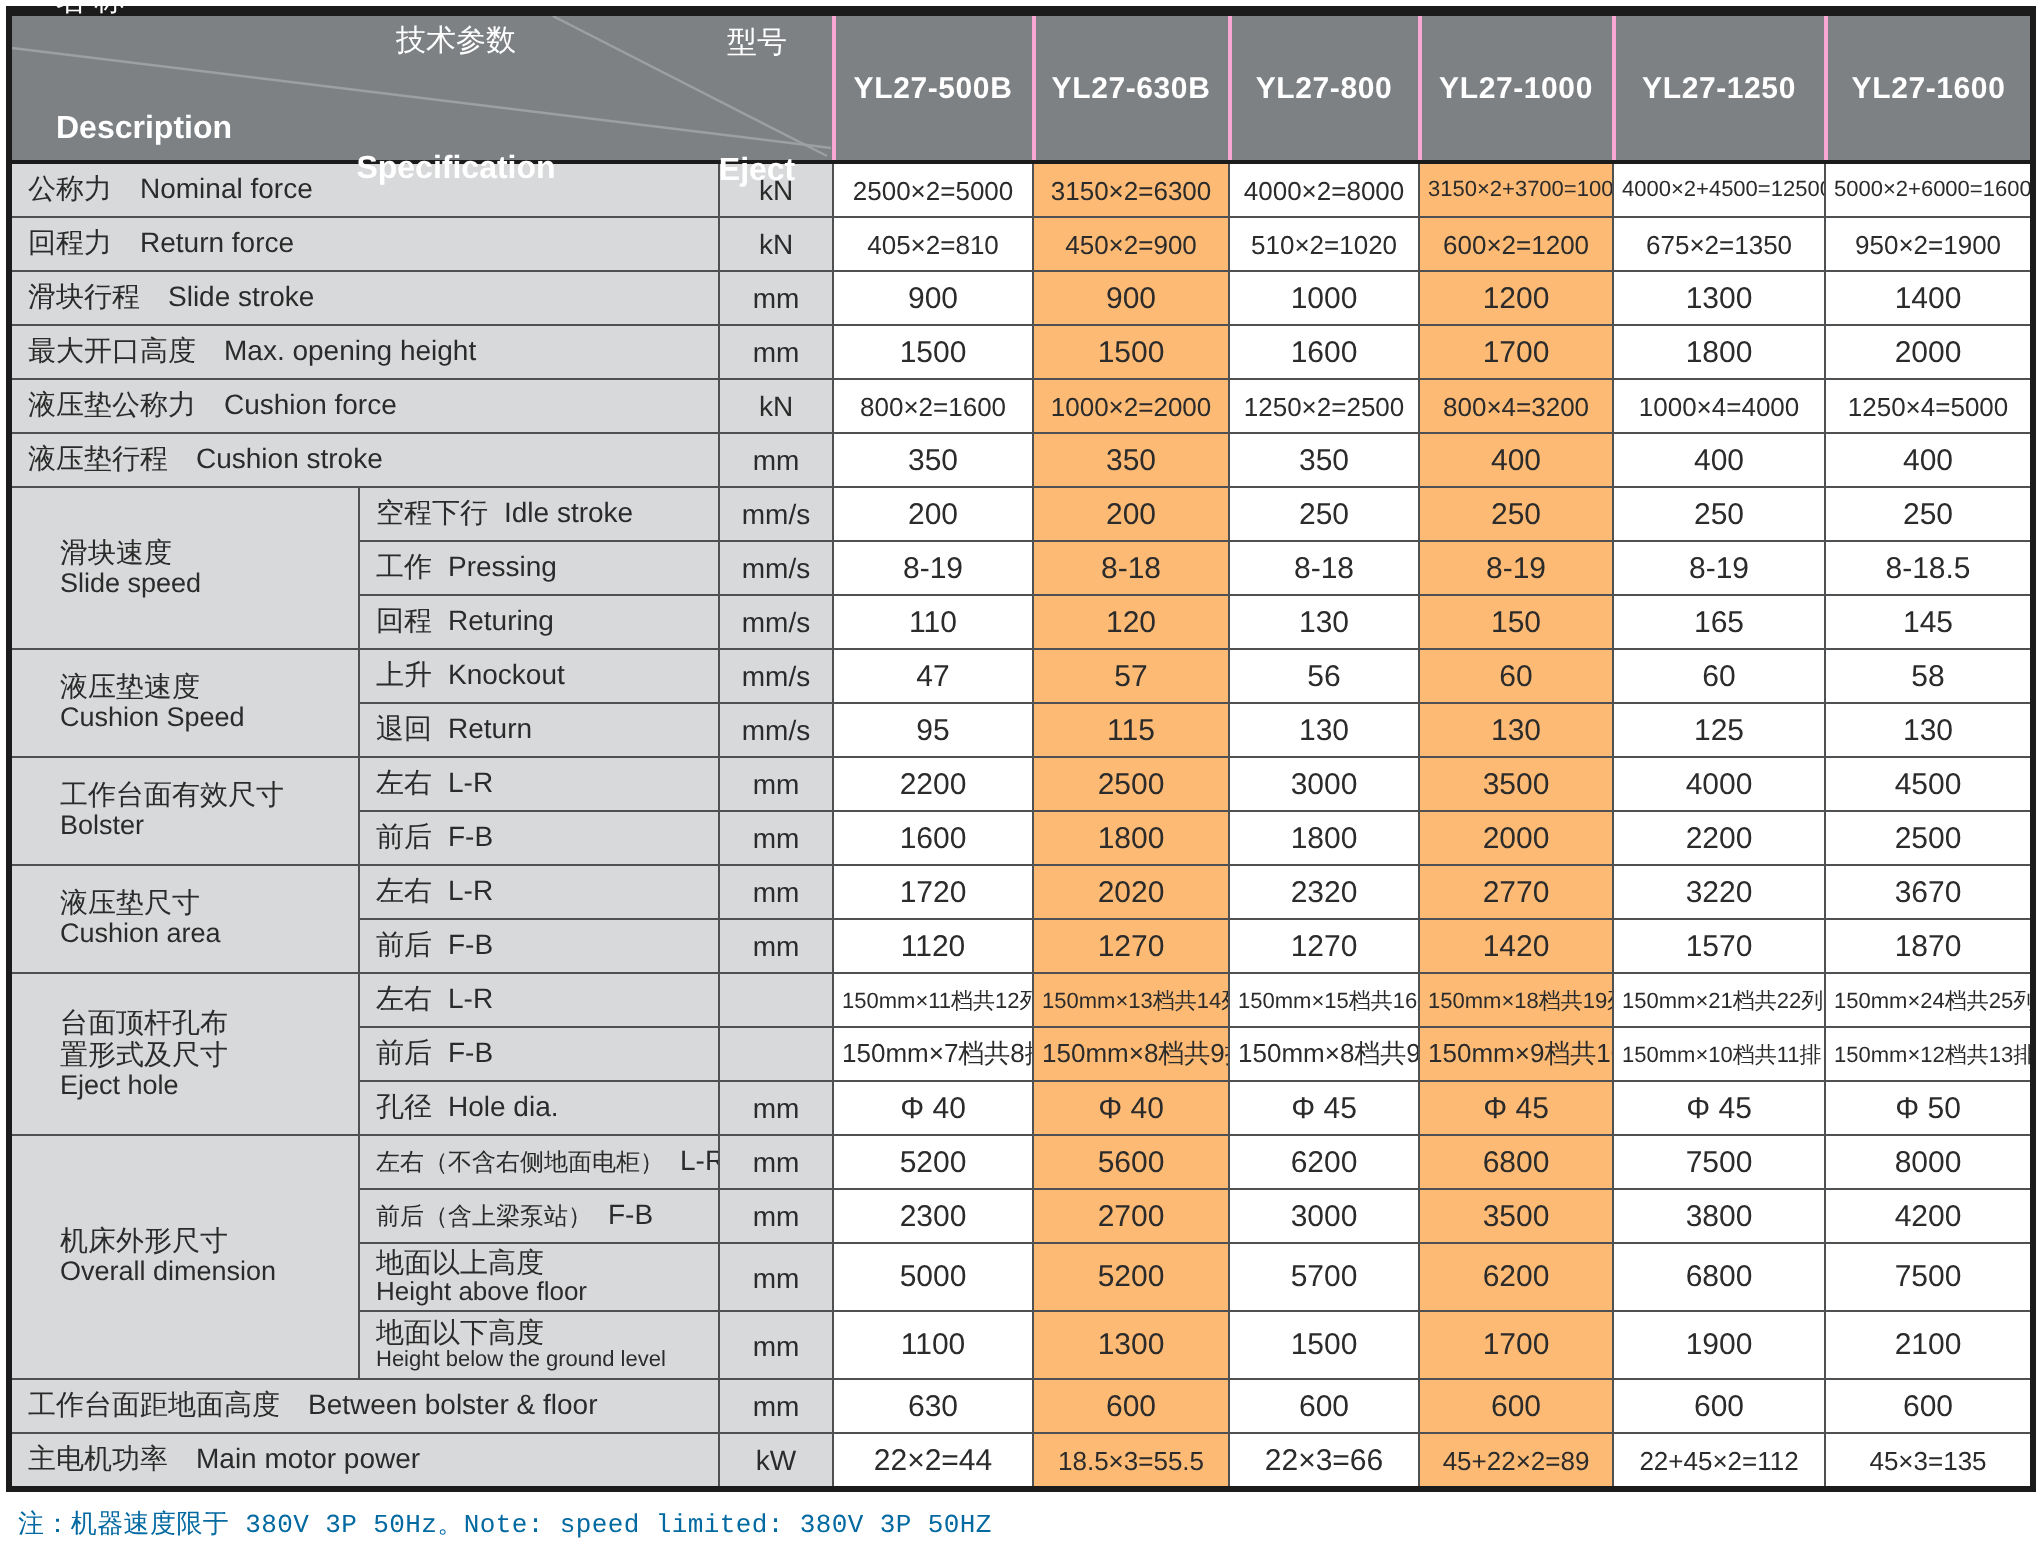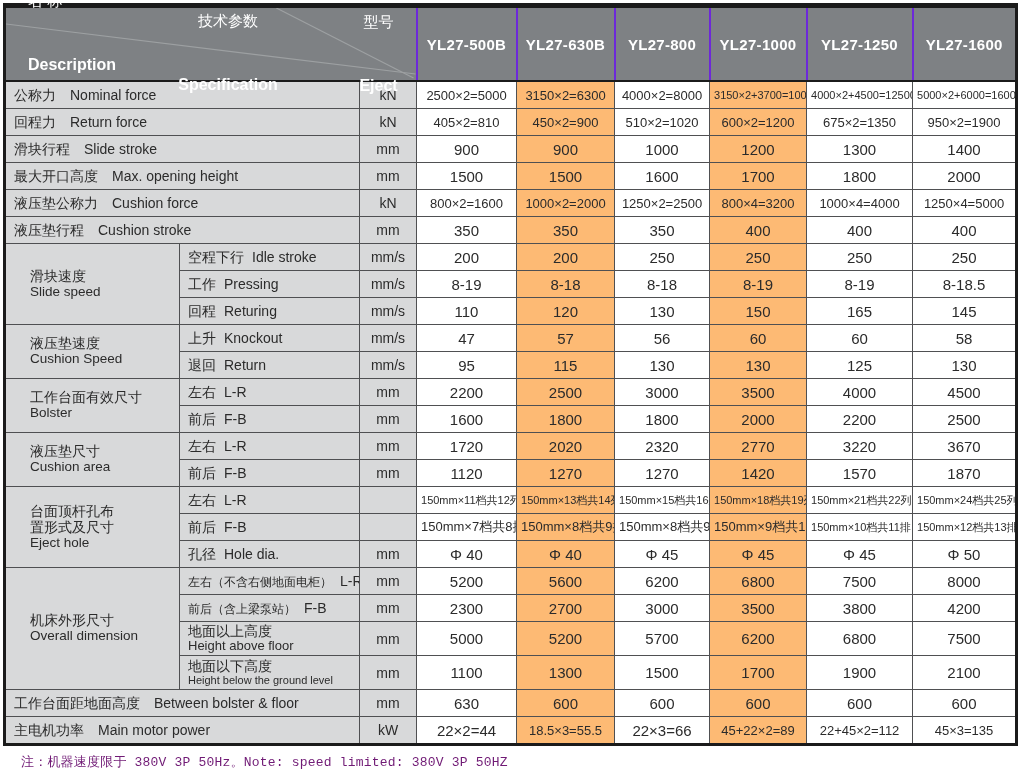--- a/index.html
+++ b/index.html
@@ -16,21 +16,21 @@
     border:3px solid #1b1b1b;
     border-top:5px solid #1b1b1b;
   }
   
   thead th{
     background:#7e8184;color:#ffffff;
     height:72px;padding:0;vertical-align:middle;
     font-weight:bold;font-size:15px;
     border-bottom:2px solid #1b1b1b;
   }
-  thead th.model{border-left:2px solid #6d28d9;letter-spacing:.3px;}
+  thead th.model{border-left:2px solid #f9a8d4;letter-spacing:.3px;}
   th.corner{position:relative;}
   th.corner svg{position:absolute;left:0;top:0;width:100%;height:100%;}
   .c-spec{position:absolute;left:62px;top:4px;width:320px;text-align:center;line-height:1.25;}
   .c-desc{position:absolute;left:22px;bottom:5px;text-align:left;line-height:1.25;}
   .c-type{position:absolute;right:4px;top:5px;width:66px;text-align:center;line-height:1.25;}
   .hd-cn{font-size:15px;font-weight:normal;display:block;}
   .hd-en{font-size:16px;font-weight:bold;display:block;margin-top:44px;}
   
   tbody td{
     border:1px solid #4f5052;
@@ -55,23 +55,23 @@
   td.sub.two{white-space:normal;line-height:1.15;}
   td.sub.two .cn,td.sub.two .en{display:block;margin-left:0;}
   td.sub.two .en{font-size:13px;}
   td.sub.two .en.en-xs{font-size:11px;}
   td.val{background:#fff;}
   td.val.shade{background:#fdba74;}
   td.val.v-sm{font-size:13px;}
   td.val.v-xs{font-size:11px;}
   
   .note{
-    margin:7px 0 0 18px;
+    margin:7px 0 0 6px;
     font-family:"Liberation Mono","DejaVu Sans Mono",monospace;
-    font-size:13px;color:#701a75;letter-spacing:.2px;
+    font-size:13px;color:#0369a1;letter-spacing:.2px;
   }
 </style>
 </head>
 <body>
 
 <div class="wrap">
   <table class="spec">
     <colgroup>
       <col style="width:175px">
         <col style="width:180px">

